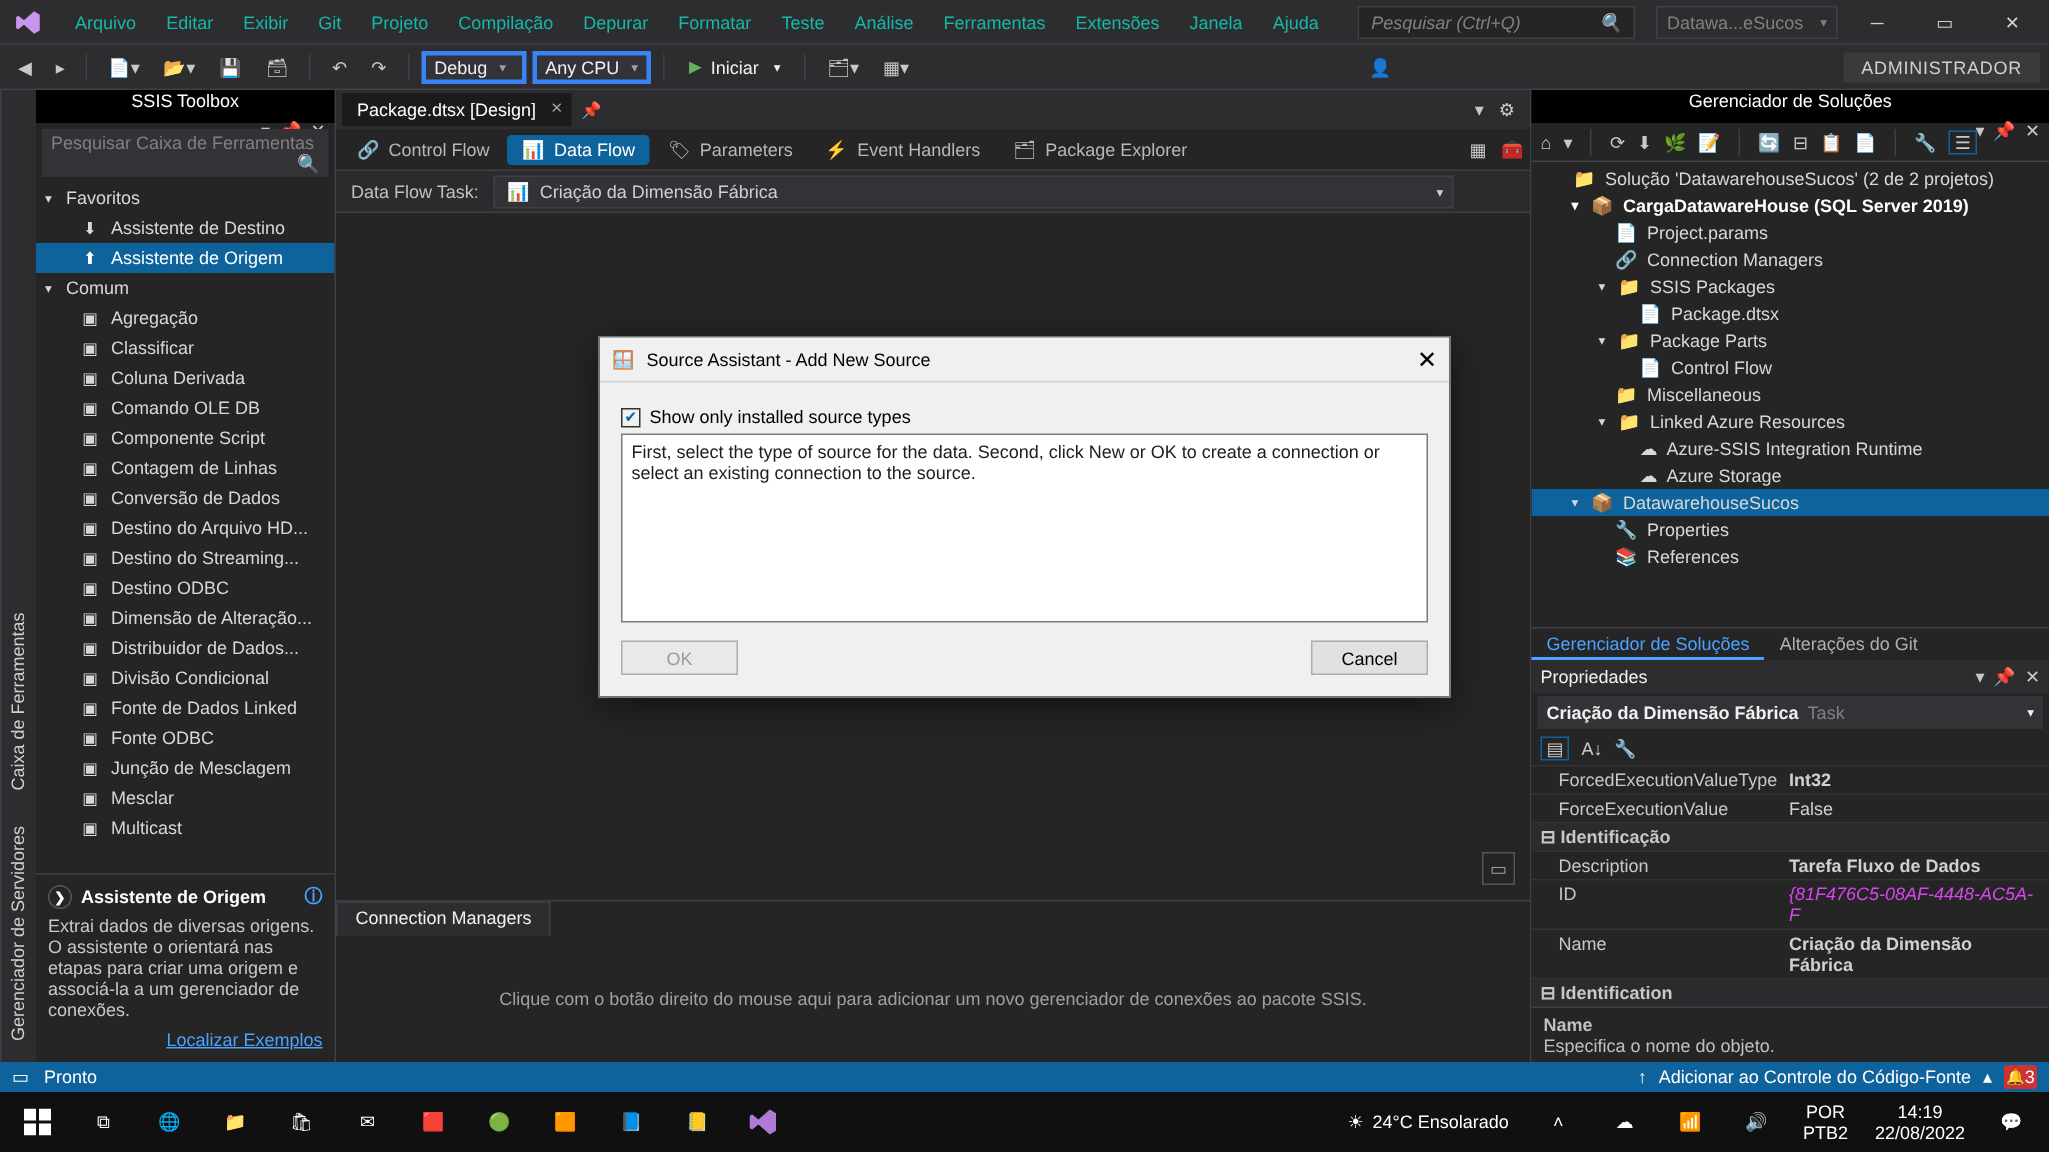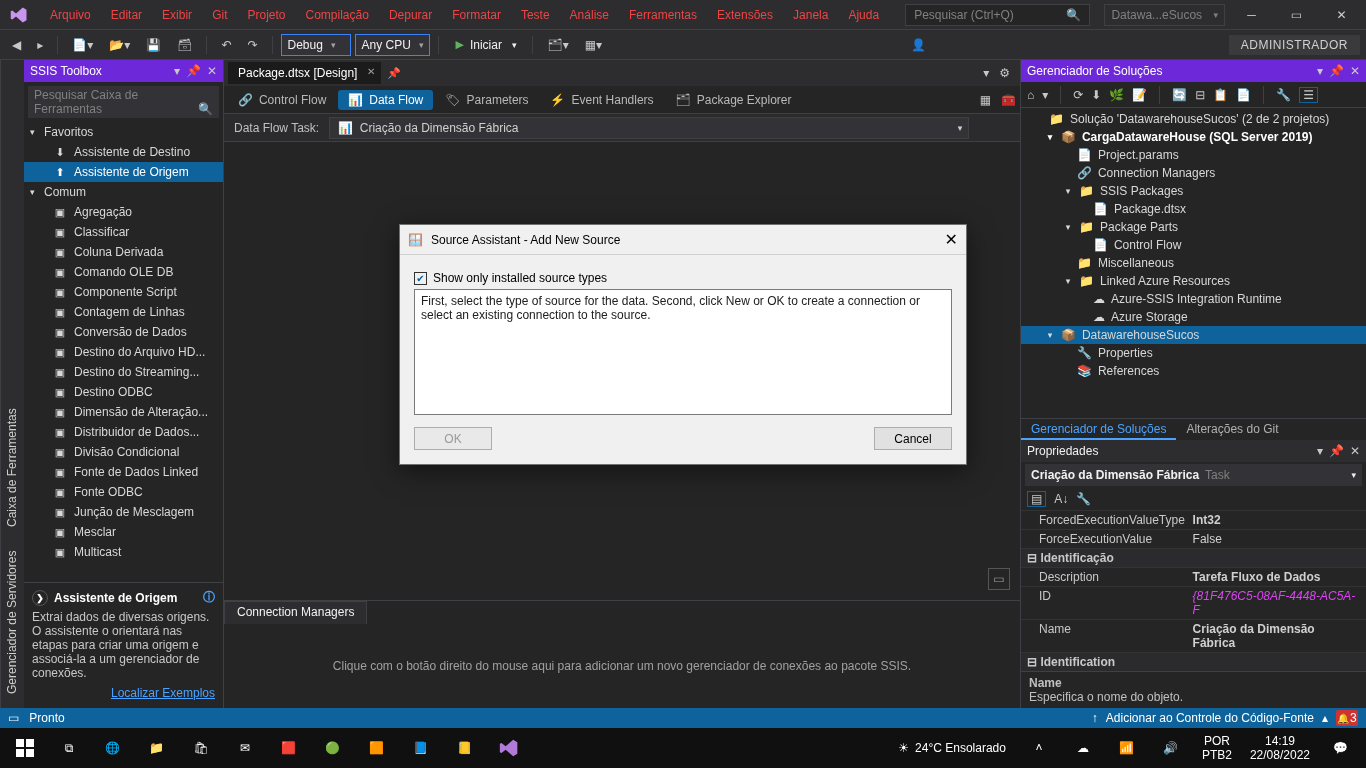--- a/index.html
+++ b/index.html
@@ -1,47 +1,47 @@
 <!DOCTYPE html>
 <html><head>
 <meta charset="utf-8">
 <style>
 * { margin:0; padding:0; box-sizing:border-box; font-family:"Segoe UI",Arial,sans-serif; font-size:12px; }
 body { width:1366px; height:768px; background:#2d2d30; color:#f1f1f1; overflow:hidden; position:relative; }
 
 
 .titlebar { height:30px; background:#2d2d30; display:flex; align-items:center; gap:4px; padding:0 2px; border-bottom:1px solid #3f3f46;}
 .vslogo { width:24px; height:24px; margin:0 6px; display:flex; align-items:center; justify-content:center;}
-.menu-item { padding:4px 10px; color:#ef4444; }
-.search-box { margin-left:12px; width:200px; height:22px; background:#252526; border:1px solid #3f3f46; display:flex; align-items:center; padding:0 8px; color:#808080; }
+.menu-item { padding:4px 10px; color:#14b8a6; }
+.search-box { margin-left:12px; width:200px; height:22px; background:#252526; border:1px solid #3f3f46; display:flex; align-items:center; padding:0 8px; color:#808080;font-style:italic; }
 .search-box .mag { margin-left:auto; color:#d0d0d0;}
 .proj-drop{ margin-left:10px; width:130px; height:22px; background:#2d2d30; border:1px solid #3f3f46; display:flex; align-items:center; padding:0 6px; color:#808080; position:relative;}
 .proj-drop::after{content:"▾"; margin-left:auto; font-size:9px;}
 .wincontrols{ margin-left:auto; display:flex;}
 .winbtn{ width:45px; height:30px; display:flex;align-items:center;justify-content:center;color:#d0d0d0;}
 
 .toolbar { height:30px; background:#2d2d30; display:flex; align-items:center; gap:4px; padding:0 6px; border-bottom:1px solid #3f3f46;}
 .tool-btn{ padding:3px 6px; display:flex; align-items:center; gap:4px; color:#c8c8c8; }
-.tool-drop{ height:22px; background:#333337; border:1px solid #3b82f6; display:flex; align-items:center; padding:0 6px; min-width:70px;}
+.tool-drop{ height:22px; background:#333337; border:3px solid #3b82f6; display:flex; align-items:center; padding:0 6px; min-width:70px;}
 .tool-drop::after{content:"▾"; margin-left:8px; font-size:9px; color:#a0a0a0;}
 .start-btn{ display:flex; align-items:center; gap:6px; padding:0 8px; height:22px; }
 .start-btn .tri{ color:#5fb35f; font-size:11px;}
 .admin-badge{ margin-left:auto; background:#3a3a3c; padding:3px 12px; color:#d0d0d0; letter-spacing:0.5px;}
 .sep{ width:1px; height:18px; background:#3f3f46; margin:0 4px;}
 
 
 .main { display:flex; height:calc(768px - 30px - 30px - 20px - 40px); position:relative;}
 .left-rail{ width:24px; background:#2d2d30; border-right:1px solid #3f3f46; writing-mode:vertical-rl; transform:rotate(180deg); display:flex; gap:12px; padding:8px 2px; color:#d0d0d0;}
 .left-rail span{ padding:6px 2px;}
 
 
 .toolbox{ width:200px; background:#252526; display:flex; flex-direction:column; border-right:1px solid #3f3f46;}
-.pane-header{ height:22px; background:#6d28d9; display:flex; align-items:center; padding:0 6px; gap:6px; color:#fff;}
+.pane-header{ height:22px; background:#000000; display:flex; align-items:center; padding:0 6px; gap:6px; color:#fff;flex-direction:column;}
 .pane-header .pinctl{ margin-left:auto; display:flex; gap:6px; color:#c8c8c8; font-size:10px;}
-.tool-search{ display:flex; align-items:flex-end; background:#333337; margin:4px 4px 2px 4px; padding:2px 6px; color:#808080;}
+.tool-search{ display:flex; align-items:flex-start; background:#333337; margin:4px 4px 2px 4px; padding:2px 6px; color:#808080;flex-direction:column;}
 .tool-search .mag{ margin-left:auto; color:#d0d0d0;}
 .tree{ flex:1; overflow:auto; padding:2px 0;}
 .tcat{ padding:3px 6px; color:#d8d8d8; display:flex; align-items:center; gap:4px;}
 .tcat::before{content:"▾"; font-size:9px; width:10px; display:inline-block;}
 .tnode{ padding:2px 4px 2px 28px; color:#d8d8d8; display:flex; align-items:center; gap:6px; white-space:nowrap; overflow:hidden; text-overflow:ellipsis;}
 .tnode.sel{ background:#0e639c; color:#fff;}
 .tnode .ic{ width:16px; height:16px; display:inline-flex; align-items:center; justify-content:center; font-size:11px;}
 .tool-help{ border-top:1px solid #3f3f46; padding:6px 8px 8px 8px; color:#c8c8c8;}
 .tool-help .ttl{ font-weight:bold; color:#fff; display:flex; align-items:center; gap:6px;}
 .tool-help .ttl::before{content:"❯"; border:1px solid #555; border-radius:50%; width:14px;height:14px;display:inline-flex;align-items:center;justify-content:center;font-size:9px;}

